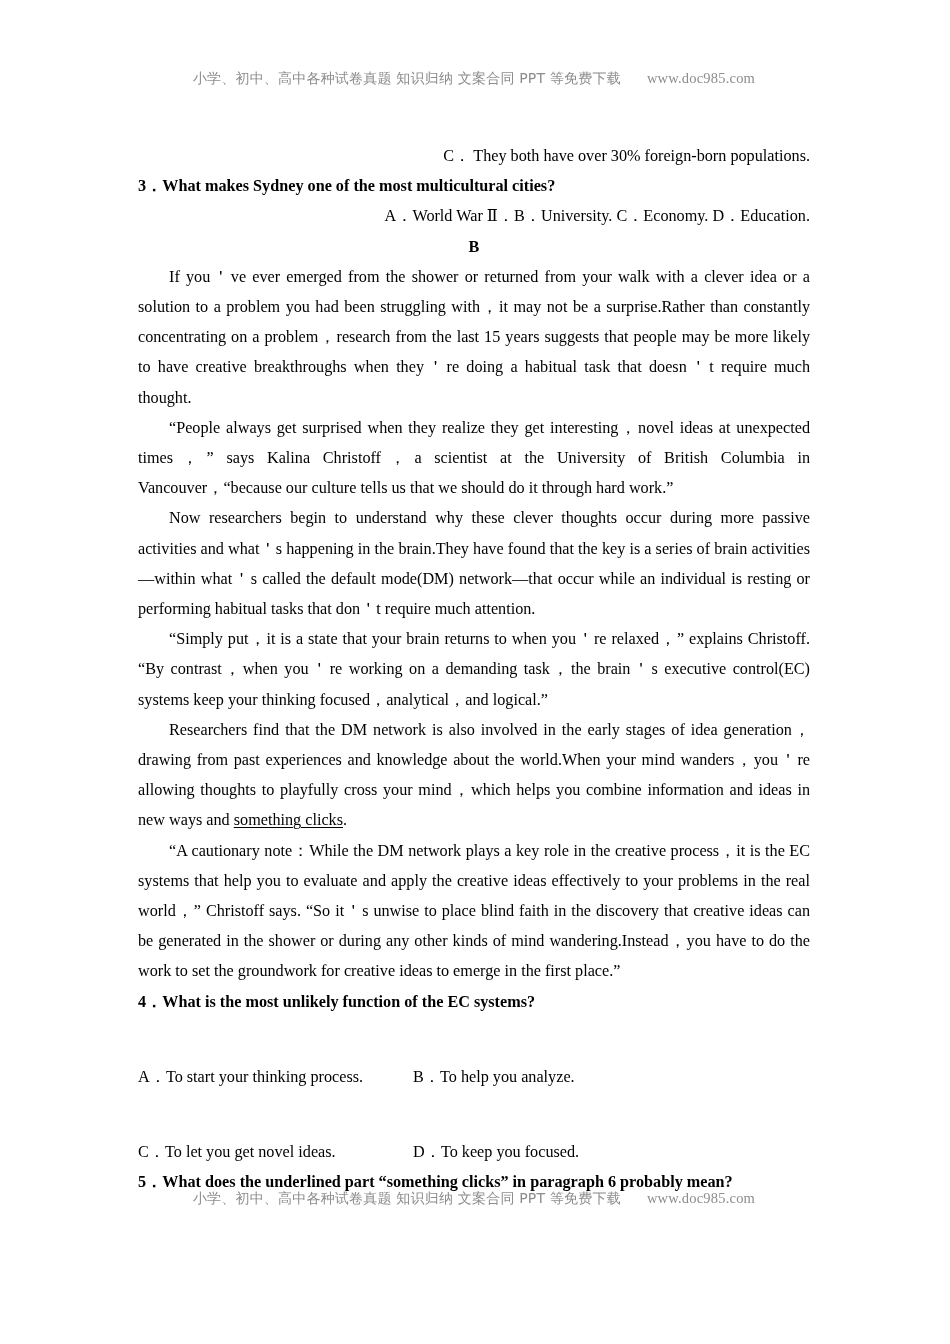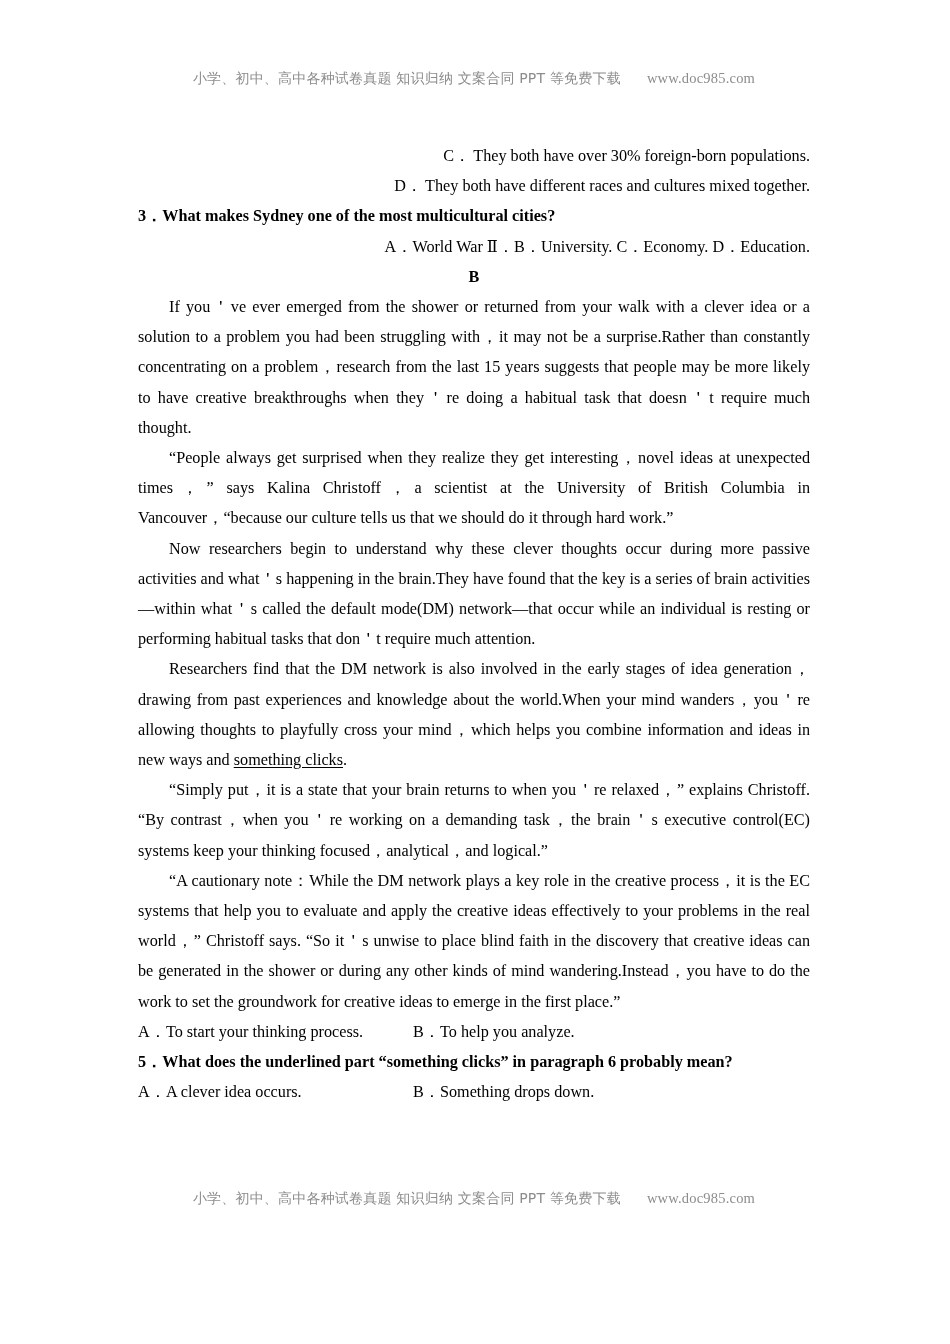--- a/index.html
+++ b/index.html
@@ -86,67 +86,68 @@
 
   u.ul { text-decoration: underline; text-underline-offset: 2px; }
 
   
   .opt-2col {
     position: relative;
     font-size: 16.2px;
     line-height: 30.2px;
     height: 30.2px;
     white-space: nowrap;
+    margin-top: 45px;
   }
   .opt-2col .col-a { position: absolute; left: 0; top: 0; }
   .opt-2col .col-b { position: absolute; left: 275px; top: 0; }
 </style>
 </head>
 <body>
 
 <div class="page">
 
   <div class="watermark" id="wm-top">
     <span class="cn">小学、初中、高中各种试卷真题 知识归纳 文案合同 PPT 等免费下载</span><span class="url">www.doc985.com</span>
   </div>
 
   <div class="content">
 
     <p class="opt-line"><span class="lbl">C．</span><span class="sep"></span><span>They both have over 30% foreign-born populations.</span></p>
 
-    <p class="opt-line"><span class="lbl">D．</span><span class="sep"></span><span>They both have different races and cultures mixed together.</span></p>
 
     <p class="q-line"><span>3．</span><span class="sep"></span><span>What makes Sydney one of the most multicultural cities?</span></p>
 
     <p class="opt-line">A．World War Ⅱ．B．University. C．Economy. D．Education.</p>
 
     <p class="section-label">B</p>
 
     <p class="para">If you＇ve ever emerged from the shower or returned from your walk with a clever idea or a solution to a problem you had been struggling with，it may not be a surprise.Rather than constantly concentrating on a problem，research from the last 15 years suggests that people may be more likely to have creative breakthroughs when they＇re doing a habitual task that doesn＇t require much thought.</p>
     <p class="para">“People always get surprised when they realize they get interesting，novel ideas at unexpected times，” says Kalina Christoff，a scientist at the University of British Columbia in Vancouver，“because our culture tells us that we should do it through hard work.”</p>
     <p class="para">Now researchers begin to understand why these clever thoughts occur during more passive activities and what＇s happening in the brain.They have found that the key is a series of brain activities—within what＇s called the default mode(DM) network—that occur while an individual is resting or performing habitual tasks that don＇t require much attention.</p>
+    <p class="para">“Simply put，it is a state that your brain returns to when you＇re relaxed，” explains Christoff. “By contrast，when you＇re working on a demanding task，the brain＇s executive control(EC) systems keep your thinking focused，analytical，and logical.”</p>
+
     <p class="para"><span>Researchers find that the DM network is also involved in the early stages of idea generation，drawing from past experiences and knowledge about the world.When your mind wanders，you＇re allowing thoughts to playfully cross your mind，which helps you combine information and ideas in new ways and </span><u class="ul">something clicks</u><span>.</span></p>
-
-    <p class="para">“Simply put，it is a state that your brain returns to when you＇re relaxed，” explains Christoff. “By contrast，when you＇re working on a demanding task，the brain＇s executive control(EC) systems keep your thinking focused，analytical，and logical.”</p>
 
     <p class="para">“A cautionary note：While the DM network plays a key role in the creative process，it is the EC systems that help you to evaluate and apply the creative ideas effectively to your problems in the real world，” Christoff says. “So it＇s unwise to place blind faith in the discovery that creative ideas can be generated in the shower or during any other kinds of mind wandering.Instead，you have to do the work to set the groundwork for creative ideas to emerge in the first place.”</p>
 
+    <p class="q-line"><span>4．</span><span class="sep"></span><span>What is the most unlikely function of the EC systems?</span></p>
 
     <div class="opt-2col">
       <span class="col-a"><span>A．</span><span class="sep"></span><span>To start your thinking process.</span></span>
       <span class="col-b"><span>B．</span><span class="sep"></span><span>To help you analyze.</span></span>
     </div>
 
+    <div class="opt-2col">
+      <span class="col-a"><span>C．</span><span class="sep"></span><span>To let you get novel ideas.</span></span>
+      <span class="col-b"><span>D．</span><span class="sep"></span><span>To keep you focused.</span></span>
+    </div>
 
     <p class="q-line"><span>5．</span><span class="sep"></span><span>What does the underlined part </span><span>“something clicks”</span><span> in paragraph 6 probably mean?</span></p>
 
-    <div class="opt-2col">
-      <span class="col-a"><span>A．</span><span class="sep"></span><span>A clever idea occurs.</span></span>
-      <span class="col-b"><span>B．</span><span class="sep"></span><span>Something drops down.</span></span>
-    </div>
 
   </div>
 
   <div class="watermark" id="wm-bottom">
     <span class="cn">小学、初中、高中各种试卷真题 知识归纳 文案合同 PPT 等免费下载</span><span class="url">www.doc985.com</span>
   </div>
 
 </div>
 
 </body></html>

